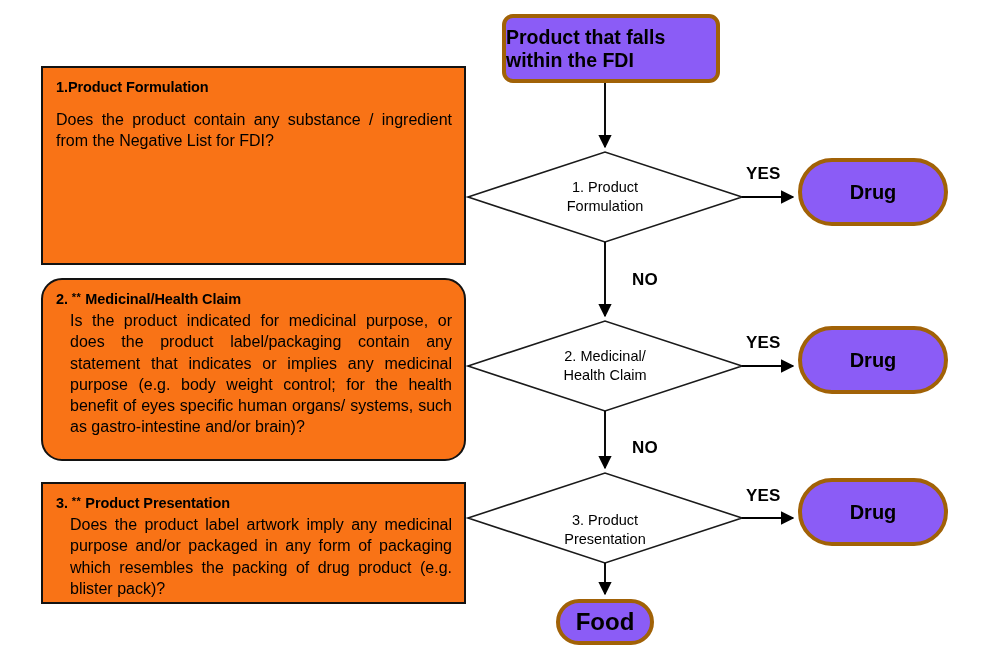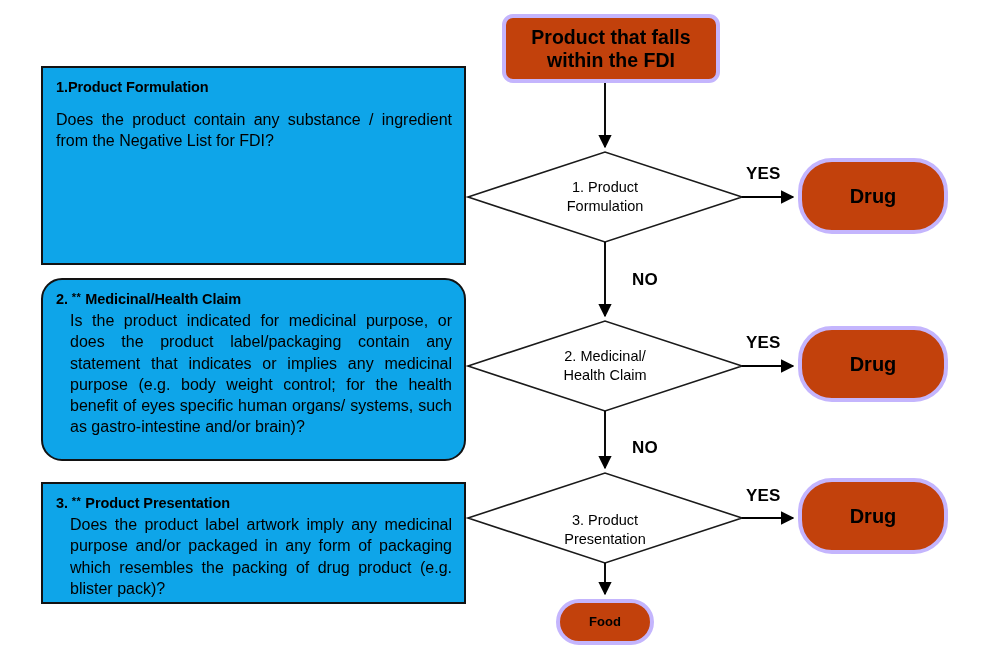--- a/index.html
+++ b/index.html
@@ -20,21 +20,21 @@
     position: absolute;
     left: 0; top: 0;
     width: 983px;
     height: 657px;
   }
 
   
   .info-box {
     position: absolute;
     box-sizing: border-box;
-    background: #0ea5e9;
+    background: #f97316;
     border: 2px solid #121212;
     padding: 10px 12px 10px 13px;
   }
   .info-title {
     font-size: 14.5px;
     font-weight: bold;
     line-height: 1.25;
     margin: 0 0 2px 0;
     letter-spacing: -0.1px;
   }
@@ -58,46 +58,46 @@
   }
 
   #box-formulation { left: 41px; top: 66px;  width: 425px; height: 199px; }
   #box-medicinal   { left: 41px; top: 278px; width: 425px; height: 183px; border-radius: 21px; }
   #box-presentation{ left: 41px; top: 482px; width: 425px; height: 122px; }
 
   
   .node {
     position: absolute;
     box-sizing: border-box;
-    background: #c2410c;
-    border: 4px solid #c4b5fd;
+    background: #8b5cf6;
+    border: 4px solid #a16207;
     display: flex;
     align-items: center;
     justify-content: center;
-    text-align: center;
+    text-align: left;
     font-weight: bold;
     line-height: 1.15;
   }
   #node-start {
     left: 502px; top: 14px; width: 218px; height: 69px;
     border-radius: 11px;
     font-size: 19.5px;
   }
   .node-drug {
-    width: 150px; height: 76px;
+    width: 150px; height: 68px;
     border-radius: 34px;
     font-size: 20px;
   }
   #node-drug-1 { left: 798px; top: 158px; }
   #node-drug-2 { left: 798px; top: 326px; }
   #node-drug-3 { left: 798px; top: 478px; }
   #node-food {
     left: 556px; top: 599px; width: 98px; height: 46px;
     border-radius: 23px;
-    font-size: 13px;
+    font-size: 24px;
   }
 
   
   .diamond-label {
     position: absolute;
     width: 180px;
     text-align: center;
     font-size: 14.5px;
     line-height: 1.3;
     transform: translate(-50%, -50%);

